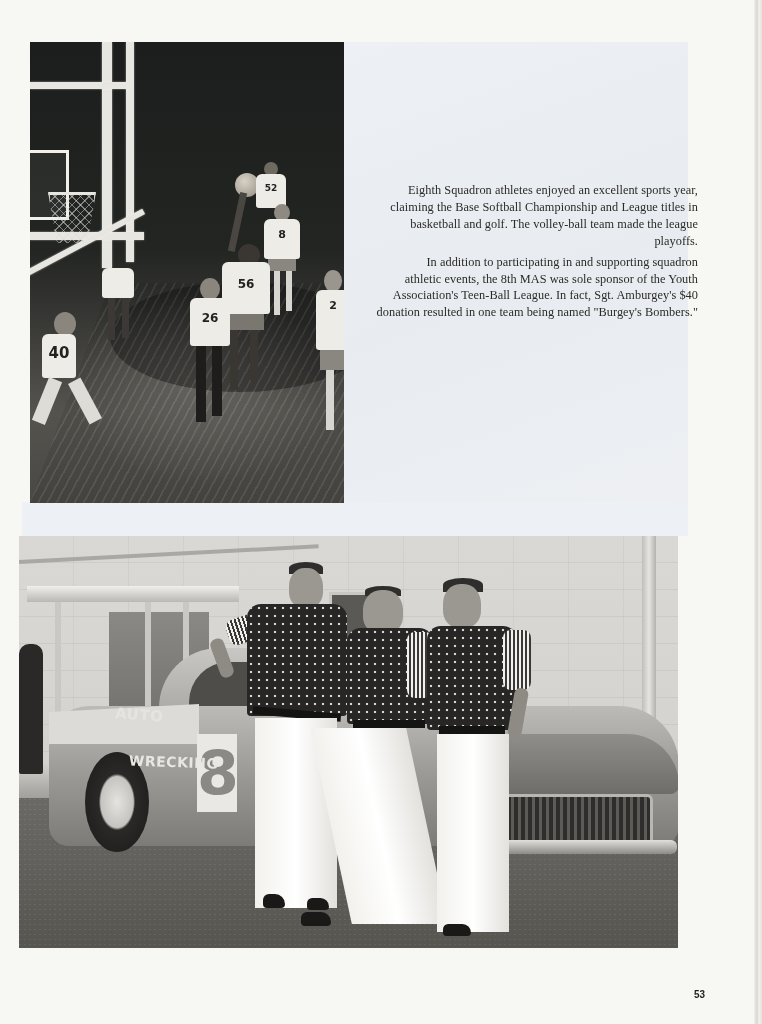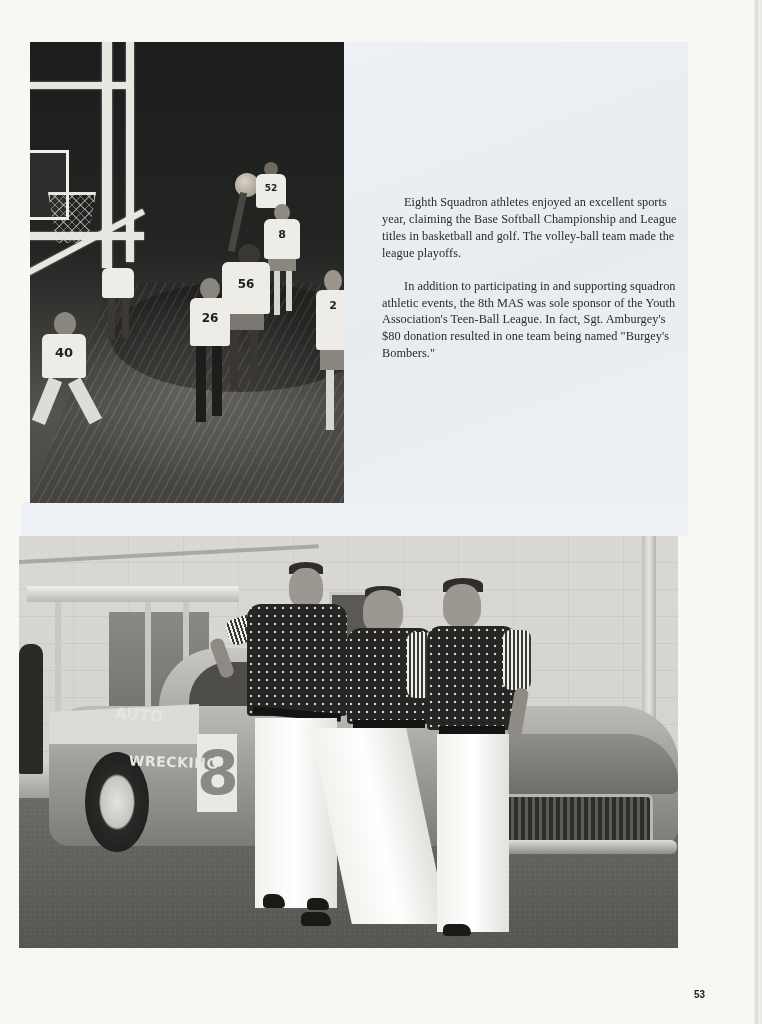--- a/index.html
+++ b/index.html
@@ -42,23 +42,23 @@
       position: absolute;
       left: 366px;
       top: 178px;
       width: 336px;
       font-size: 12.3px;
       line-height: 16.9px;
       color: #2b2a27;
       letter-spacing: 0.05px;
     }
     .body-copy p {
-      margin: 16px;
+      margin: 4px;
       text-indent: 22px;
-      text-align: left;
+      text-align: right;
     }
 
     
     .photo {
       position: absolute;
       overflow: hidden;
     }
     .photo-basketball {
       left: 30px;
       top: 42px;
@@ -383,42 +383,42 @@
 
   <div class="player" style="left:156px;top:236px;">
     <div class="head" style="left:14px;top:0;width:20px;height:22px;background:#8a867e;"></div>
     <div class="jersey" style="left:4px;top:20px;width:40px;height:48px;font-size:12px;padding-top:14px;">26</div>
     <div class="legs" style="left:10px;top:68px;width:10px;height:76px;background:#1e1d1c;"></div>
     <div class="legs" style="left:26px;top:68px;width:10px;height:70px;background:#1e1d1c;"></div>
   </div>
 
   <div class="player" style="left:4px;top:270px;">
     <div class="head" style="left:20px;top:0;width:22px;height:24px;background:#8a867e;"></div>
-    <div class="jersey" style="left:8px;top:22px;width:44px;height:44px;font-size:13px;padding-top:12px;">40</div>
+    <div class="jersey" style="left:8px;top:22px;width:34px;height:44px;font-size:15px;padding-top:12px;">40</div>
     <div class="legs" style="left:6px;top:66px;width:14px;height:46px;background:#dedcd6;transform:rotate(22deg);"></div>
     <div class="legs" style="left:44px;top:66px;width:14px;height:46px;background:#dedcd6;transform:rotate(-28deg);"></div>
   </div>
 
   <div class="player" style="left:284px;top:228px;">
     <div class="head" style="left:10px;top:0;width:18px;height:22px;background:#9a968e;"></div>
     <div class="jersey" style="left:2px;top:20px;width:34px;height:60px;">2</div>
     <div class="shorts" style="left:6px;top:80px;width:26px;height:20px;"></div>
     <div class="legs" style="left:12px;top:100px;width:8px;height:60px;"></div>
   </div>
 
   <div class="player" style="left:72px;top:226px;">
     <div class="jersey" style="left:0;top:0;width:32px;height:30px;"></div>
     <div class="legs" style="left:6px;top:30px;width:7px;height:42px;background:#3b3835;"></div>
     <div class="legs" style="left:20px;top:30px;width:7px;height:40px;background:#3b3835;"></div>
   </div>
 </div>
 
 <div class="body-copy">
   <p>Eighth Squadron athletes enjoyed an excellent sports year, claiming the Base Softball Championship and League titles in basketball and golf.  The volley-ball team made the league playoffs.</p>
-  <p>In addition to participating in and supporting squadron athletic events, the 8th MAS was sole sponsor of the Youth Association's Teen-Ball League.  In fact, Sgt. Amburgey's $80 donation resulted in one team being named "Burgey's Bombers."</p>
+  <p>In addition to participating in and supporting squadron athletic events, the 8th MAS was sole sponsor of the Youth Association's Teen-Ball League.  In fact, Sgt. Amburgey's $40 donation resulted in one team being named "Burgey's Bombers."</p>
 </div>
 
 <div class="photo photo-car">
   <div class="wall-blocks"></div>
   <div class="roof-line"></div>
   <div class="downspout"></div>
   <div class="doorway"></div>
   <div class="awning"></div>
   <div class="awning-post" style="left:36px;top:66px;height:160px;"></div>
   <div class="awning-post" style="left:126px;top:66px;height:160px;"></div>

